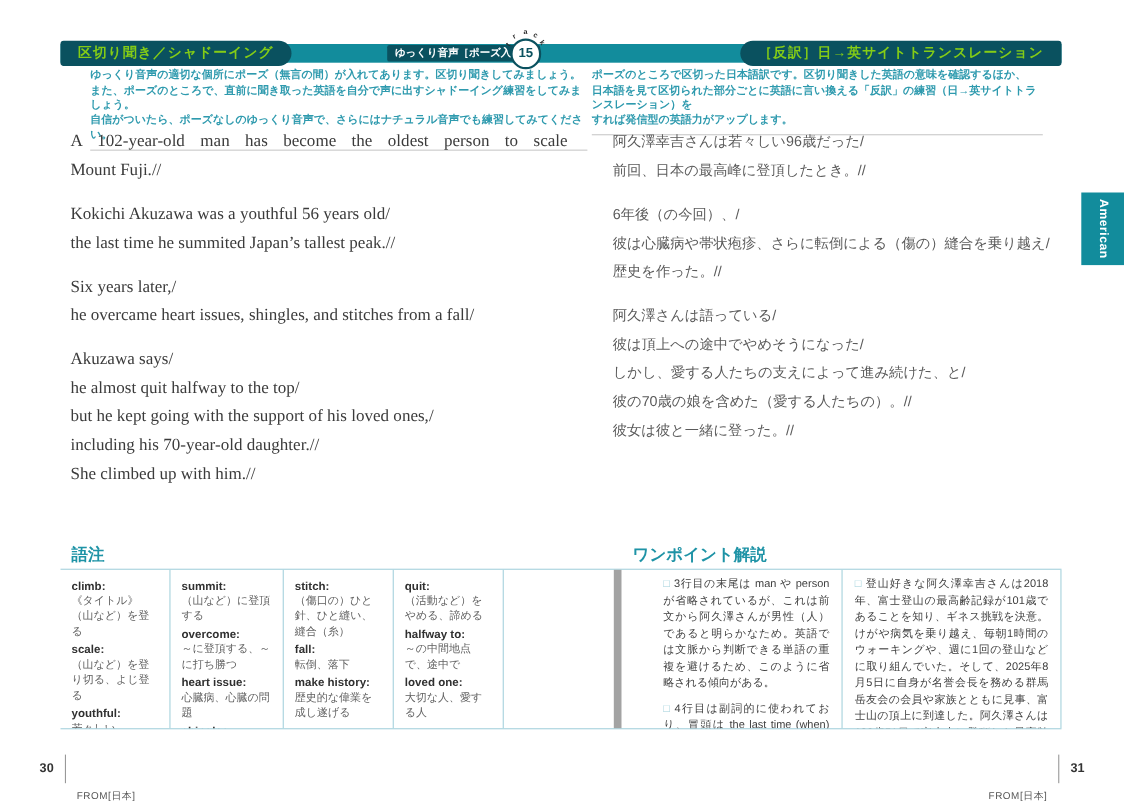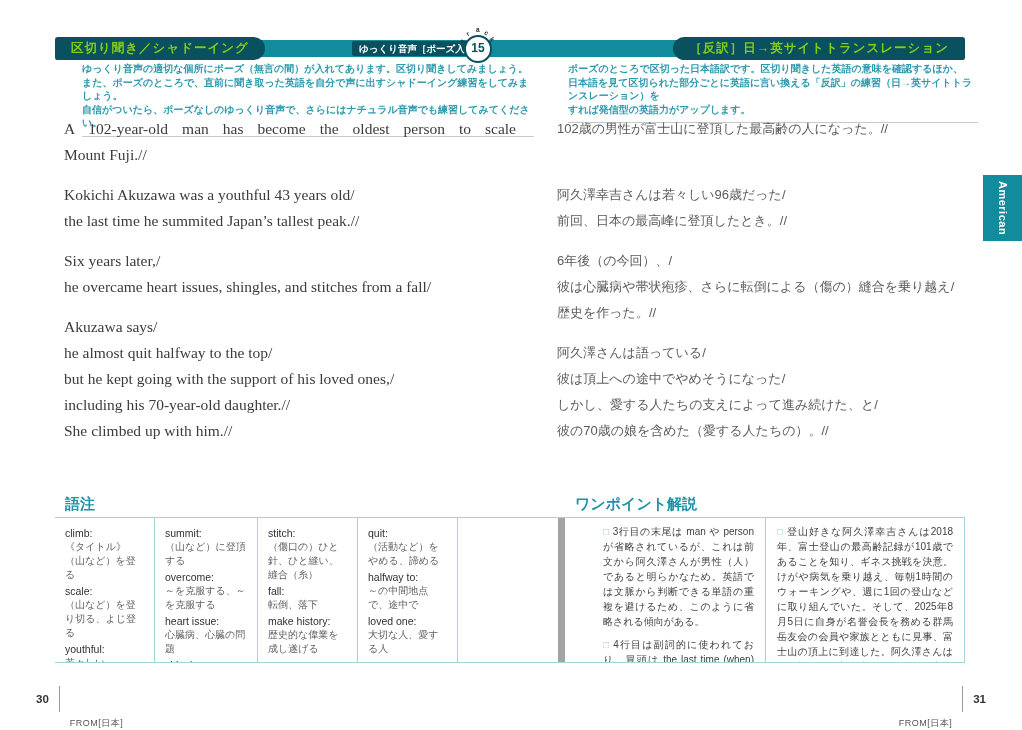--- a/index.html
+++ b/index.html
@@ -24,21 +24,21 @@
               transform-origin:0 0; }
   .arc .l0 { transform:rotate(-56deg) translate(-3px,-21px); }
   .arc .l1 { transform:rotate(-28deg) translate(-3px,-22px); }
   .arc .l2 { transform:rotate(0deg)   translate(-2px,-23px); }
   .arc .l3 { transform:rotate(28deg)  translate(-2px,-22px); }
   .arc .l4 { transform:rotate(56deg)  translate(-2px,-21px); }
 
   .instr { position:absolute; top:62px; color:#2e9aae; font-size:10px; font-weight:bold;
            line-height:13.5px; border-bottom:1px solid #c9c9c9; padding-bottom:6px; }
   .instr-left { left:44px; width:452px;margin-left:38px; }
-  .instr-right { left:568px; width:410px;font-family:Liberation Serif, serif; }
+  .instr-right { left:538px; width:410px;font-family:Liberation Serif, serif; }
 
   
   .english-col { position:absolute; left:64px; top:116px; width:452px;
                  font-family:"Liberation Serif", serif; font-size:15.5px; color:#3b3b3b; }
   .english-col p { margin:0 0 14px 0; }
   .eline { display:block; line-height:26px; }
   .eline.just { text-align:justify; text-align-last:justify; }
 
   .japanese-col { position:absolute; left:557px; top:116px; width:410px; font-size:13px; color:#5a5a5a; }
   .japanese-col p { margin:0 0 14px 0; }
@@ -52,21 +52,21 @@
   
   .notes-title { position:absolute; top:495px; font-size:15px; font-weight:bold; color:#1e93a6; }
   .vocab-title { left:65px; }
   .comm-title { left:575px; }
   .notes-table { position:absolute; left:55px; top:517px; width:910px; height:146px;
                  border-top:1px solid #a6d2dc; border-bottom:1px solid #a6d2dc;
                  display:flex; }
   .vcell { padding:8px 10px; overflow:hidden; }
   .vcell.b { border-right:1px solid #a6d2dc; }
   .c1 { width:100px; } .c2 { width:103px; } .c3 { width:100px; } .c4 { width:100px; } .c5 { width:100px; }
-  .vterm { font-size:10.5px; font-weight:normal; color:#303030; line-height:14px; }
+  .vterm { font-size:10.5px; font-weight:bold; color:#303030; line-height:14px; }
   .vdef  { font-size:10px; color:#606060; line-height:14px; margin-bottom:2px; }
   .ccell { padding:6px 11px; overflow:hidden; }
   .cc1 { width:207px; border-left:7px solid #a3a3a3;padding-left:38px; }
   .cc2 { width:200px; border-left:1px solid #a6d2dc; border-right:1px solid #a6d2dc; }
   .cpara { font-size:10px; color:#404040; line-height:15px; text-align:justify; margin-bottom:8px; }
   .sq { color:#9fd0db; margin-right:3px; font-size:10px; }
 
   
   .footer { position:absolute; top:684px; display:flex; align-items:center; height:30px; }
   .footer-left { left:36px; }
@@ -105,54 +105,52 @@
     <div>日本語を見て区切られた部分ごとに英語に言い換える「反訳」の練習（日→英サイトトランスレーション）を</div>
     <div>すれば発信型の英語力がアップします。</div>
   </div>
 
   <div class="english-col">
     <p>
       <span class="eline just">A 102-year-old man has become the oldest person to scale</span>
       <span class="eline">Mount Fuji.//</span>
     </p>
     <p>
-      <span class="eline">Kokichi Akuzawa was a youthful 43 years old/</span>
+      <span class="eline">Kokichi Akuzawa was a youthful 56 years old/</span>
       <span class="eline">the last time he summited Japan’s tallest peak.//</span>
     </p>
     <p>
       <span class="eline">Six years later,/</span>
       <span class="eline">he overcame heart issues, shingles, and stitches from a fall/</span>
     </p>
     <p>
       <span class="eline">Akuzawa says/</span>
       <span class="eline">he almost quit halfway to the top/</span>
       <span class="eline">but he kept going with the support of his loved ones,/</span>
       <span class="eline">including his 70-year-old daughter.//</span>
       <span class="eline">She climbed up with him.//</span>
     </p>
   </div>
 
   <div class="japanese-col">
-    <p class="gapped">
-      <span class="jline">102歳の男性が富士山に登頂した最高齢の人になった。//</span>
-    </p>
     <p>
       <span class="jline">阿久澤幸吉さんは若々しい96歳だった/</span>
       <span class="jline">前回、日本の最高峰に登頂したとき。//</span>
     </p>
     <p>
       <span class="jline">6年後（の今回）、/</span>
       <span class="jline">彼は心臓病や帯状疱疹、さらに転倒による（傷の）縫合を乗り越え/</span>
       <span class="jline">歴史を作った。//</span>
     </p>
     <p>
       <span class="jline">阿久澤さんは語っている/</span>
       <span class="jline">彼は頂上への途中でやめそうになった/</span>
       <span class="jline">しかし、愛する人たちの支えによって進み続けた、と/</span>
       <span class="jline">彼の70歳の娘を含めた（愛する人たちの）。//</span>
+      <span class="jline">彼女は彼と一緒に登った。//</span>
     </p>
   </div>
 
   <div class="side-tab">American</div>
 
   <div class="notes-title vocab-title">語注</div>
   <div class="notes-title comm-title">ワンポイント解説</div>
 
   <div class="notes-table">
     <div class="vcell c1 b">
@@ -160,21 +158,21 @@
       <div class="vdef">《タイトル》（山など）を登る</div>
       <div class="vterm">scale:</div>
       <div class="vdef">（山など）を登り切る、よじ登る</div>
       <div class="vterm">youthful:</div>
       <div class="vdef">若々しい</div>
     </div>
     <div class="vcell c2 b">
       <div class="vterm">summit:</div>
       <div class="vdef">（山など）に登頂する</div>
       <div class="vterm">overcome:</div>
-      <div class="vdef">～を克服する、～を克服する</div>
+      <div class="vdef">～に登頂する、～に打ち勝つ</div>
       <div class="vterm">heart issue:</div>
       <div class="vdef">心臓病、心臓の問題</div>
       <div class="vterm">shingles:</div>
 
     </div>
     <div class="vcell c3 b">
       <div class="vterm">stitch:</div>
       <div class="vdef">（傷口の）ひと針、ひと縫い、縫合（糸）</div>
       <div class="vterm">fall:</div>
       <div class="vdef">転倒、落下</div>

